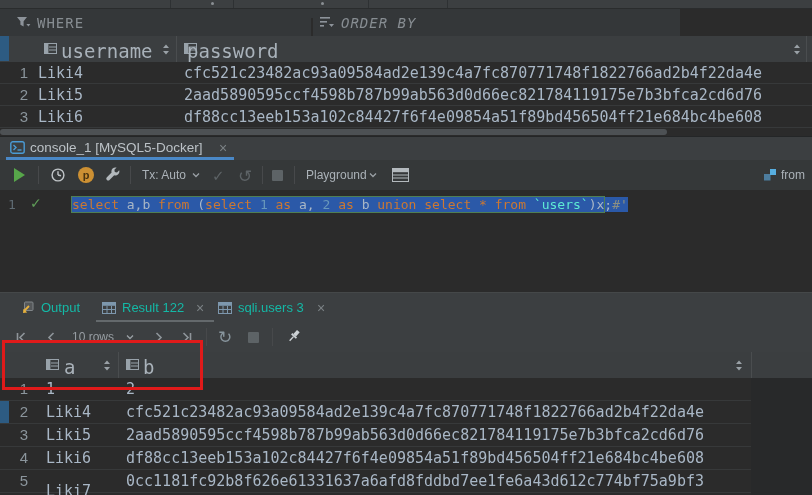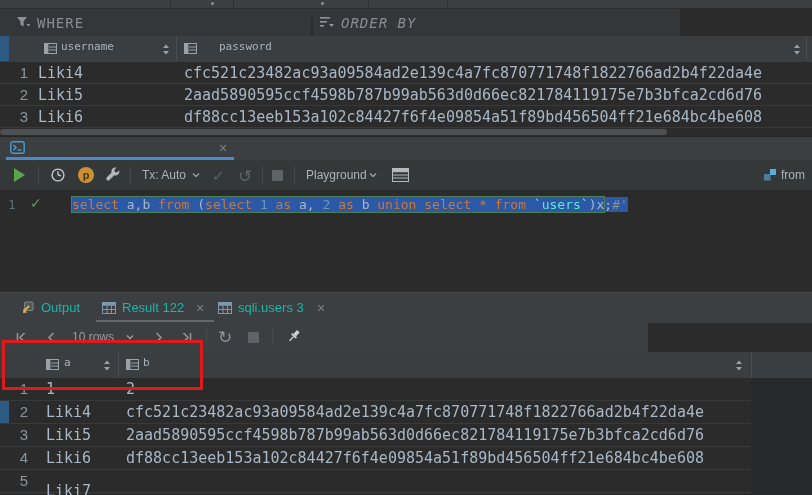--- a/index.html
+++ b/index.html
@@ -10,21 +10,21 @@
   .ui{font-family:"Liberation Sans",sans-serif;}
   .glyph{font-family:"DejaVu Sans",sans-serif;}
   
   .top-strip{left:0;top:0;width:812px;height:8px;background:#3c3f41;border-bottom:1px solid #2a2c2d;}
   .strip-sep{top:0;width:1px;height:8px;background:#2e3133;}
   .strip-dot{top:2px;width:3px;height:3px;background:#8a8f93;border-radius:50%;}
   .filter-bar{left:0;top:9px;width:680px;height:27px;background:#343739;}
   .filter-label{top:6px;font-size:14px;letter-spacing:1px;color:#878d92;}
   .filter-div{left:311px;top:9px;width:2px;height:27px;background:#2b2b2b;}
   .grid-header{background:#3b3e40;border-bottom:1px solid #2c2e2f;}
-  .hdr-text{font-size:11px;color:#a9b2ba;}
+  .hdr-text{font-size:19px;color:#a9b2ba;}
   .col-div{width:1px;background:#4a4d4f;}
   .row{background:#2b2b2b;border-bottom:1px solid #37393a;}
   .cell{font-size:15px;color:#a9b7c6;white-space:pre;}
   .rownum{font-size:15px;color:#8b959c;text-align:right;}
   .gutter-accent{background:#2d5b82;}
   
   .hscroll{left:0;top:128px;width:812px;height:8px;background:#2b2b2b;border-bottom:1px solid #242627;}
   .hthumb{left:0;top:1px;width:667px;height:6px;background:#4d5154;border-radius:3px;}
   
   .edit-tabbar{left:0;top:137px;width:812px;height:23px;background:#3c3f41;}
@@ -48,21 +48,21 @@
   .tail{background:#2b59a8;}
   .tk-kw{color:#cc7832;}
   .tk-pl{color:#a9b7c6;}
   .tk-nm{color:#6897bb;}
   .tk-st{color:#5eead4;}
   .tk-cm{color:#8b9082;}
   
   .bottom-tabbar{left:0;top:292px;width:812px;height:30px;background:#3c3f41;border-top:1px solid #454849;}
   .btab-label{font-size:13px;color:#14b8a6;}
   .result-underline{height:3px;background:#64696c;}
-  .pagination{left:0;top:322px;width:648px;height:30px;background:#3c3f41;}
+  .pagination{left:0;top:322px;width:812px;height:30px;background:#3c3f41;}
   .pg-label{font-size:12px;color:#989ea3;}
   .result-header{left:0;top:352px;width:812px;height:26px;background:#3b3e40;border-bottom:1px solid #2c2e2f;}
   .result-void{left:751px;top:378px;width:61px;height:117px;background:#28292a;}
   .red-box{left:2px;top:340px;width:195px;height:44px;border:3px solid #e01a1a;z-index:50;}
   svg{display:block;}
 </style>
 </head>
 <body>
 
 <div id="app">
@@ -105,21 +105,21 @@
       <path d="M4 0.5 L7 4 H1 Z" fill="#9aa1a7"></path>
         <path d="M4 10.5 L1 7 H7 Z" fill="#9aa1a7"></path>
     </svg>
     <div class="abs col-div" style="left:176px;top:0;height:26px;"></div>
     <svg class="abs" style="left:184px;top:7px;" width="13" height="11" viewBox="0 0 13 11">
       <rect x="0.5" y="0.5" width="12" height="10" fill="none" stroke="#98a2aa"></rect>
       <rect x="1" y="1" width="3.4" height="9" fill="#98a2aa"></rect>
       <line x1="5" y1="4" x2="12" y2="4" stroke="#98a2aa"></line>
       <line x1="5" y1="7" x2="12" y2="7" stroke="#98a2aa"></line>
     </svg>
-    <span class="abs mono hdr-text" style="left:219px;top:4px;">password</span>
+    <span class="abs mono hdr-text" style="left:187px;top:4px;">password</span>
     <svg class="abs" style="left:793px;top:8px;" width="8" height="11" viewBox="0 0 8 11">
       <path d="M4 0.5 L7 4 H1 Z" fill="#9aa1a7"></path>
         <path d="M4 10.5 L1 7 H7 Z" fill="#9aa1a7"></path>
     </svg>
     <div class="abs col-div" style="left:806px;top:0;height:26px;"></div>
   </div>
 
   <div class="abs row" style="left:0;top:62px;width:812px;height:21px;">
     <span class="abs rownum" style="left:0;top:2px;width:28px;">1</span>
     <span class="abs mono cell" style="left:38px;top:2px;">Liki4</span>
@@ -140,20 +140,21 @@
     <div class="abs hthumb"></div>
   </div>
 
   <div class="abs edit-tabbar">
     <div class="abs" style="left:6px;top:0;width:228px;height:23px;">
       <svg class="abs" style="left:4px;top:4px;" width="15" height="13" viewBox="0 0 15 13">
         <rect x="0.8" y="0.8" width="13.4" height="11.4" rx="2" fill="none" stroke="#4a9bd5" stroke-width="1.4"></rect>
         <path d="M3.5 4 L6 6.5 L3.5 9" fill="none" stroke="#4a9bd5" stroke-width="1.4"></path>
         <line x1="7.5" y1="9" x2="11.5" y2="9" stroke="#4a9bd5" stroke-width="1.4"></line>
       </svg>
+      <span class="abs ui tab-title" style="left:24px;top:3px;">console_1 [MySQL5-Docker]</span>
       <span class="abs ui close-x" style="left:213px;top:4px;">×</span>
     </div>
     <div class="abs tab-underline" style="left:6px;top:20px;width:228px;"></div>
   </div>
 
   <div class="abs toolbar">
     <div class="abs play" style="left:14px;top:8px;"></div>
     <div class="abs tb-sep" style="left:38px;"></div>
     <svg class="abs" style="left:50px;top:7px;" width="16" height="16" viewBox="0 0 16 16">
       <circle cx="8" cy="8" r="6.6" fill="#c0c5c8" stroke="none"></circle>
@@ -308,18 +309,19 @@
     <span class="abs mono cell" style="left:126px;top:2px;">2aad5890595ccf4598b787b99ab563d0d66ec821784119175e7b3bfca2cd6d76</span>
   </div>
   <div class="abs row" style="left:0;top:447px;width:751px;height:22px;">
     <span class="abs rownum" style="left:0;top:2px;width:28px;">4</span>
     <span class="abs mono cell" style="left:46px;top:2px;">Liki6</span>
     <span class="abs mono cell" style="left:126px;top:2px;">df88cc13eeb153a102c84427f6f4e09854a51f89bd456504ff21e684bc4be608</span>
   </div>
   <div class="abs row" style="left:0;top:470px;width:751px;height:22px;">
     <span class="abs rownum" style="left:0;top:2px;width:28px;">5</span>
     <span class="abs mono cell" style="left:46px;top:12px;">Liki7</span>
+    <span class="abs mono cell" style="left:126px;top:2px;">0cc1181fc92b8f626e61331637a6afd8fddbd7ee1fe6a43d612c774bf75a9bf3</span>
   </div>
   <div class="abs result-void"></div>
 
   <div class="abs red-box"></div>
 
 </div>
 
 </body></html>

